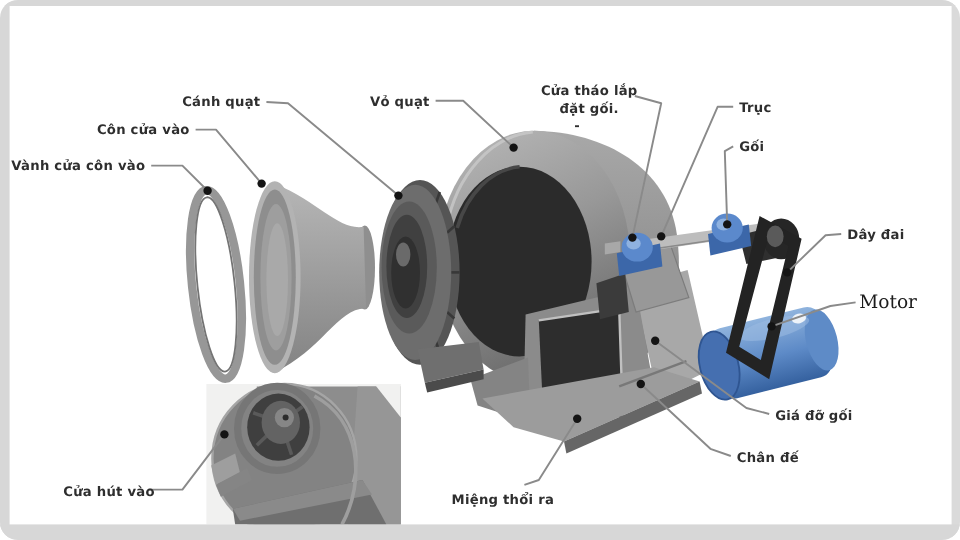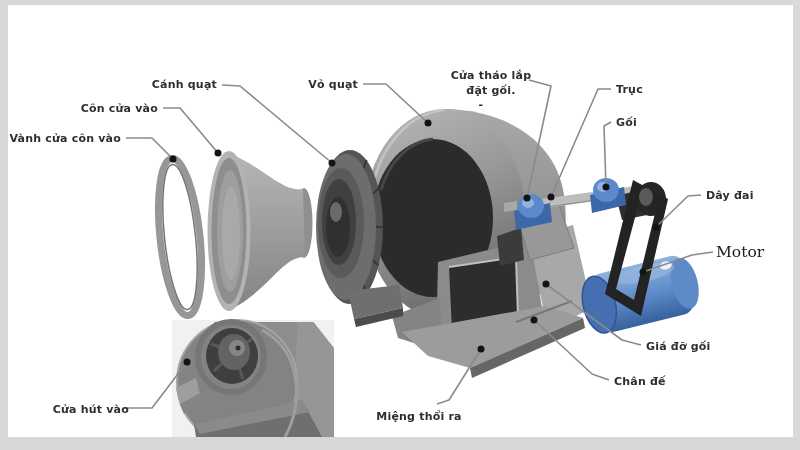--- a/index.html
+++ b/index.html
@@ -1,17 +1,17 @@
 <!DOCTYPE html>
 <html><head>
 <meta charset="utf-8">
 <style>
   html,body{margin:0;padding:0;background:#ffffff;}
   #stage{position:relative;width:800px;height:450px;background:#ffffff;overflow:hidden;
-         font-family:"DejaVu Sans","Liberation Sans",sans-serif;}
+         font-family:"DejaVu Sans","Liberation Sans",sans-serif;border-radius:15px;}
   svg{position:absolute;left:0;top:0;}
   .lbl{font:bold 11px "DejaVu Sans","Liberation Sans",sans-serif;fill:#2e2e2e;letter-spacing:.2px;}
   .lbl-serif{font:15.5px "DejaVu Serif","Liberation Serif",serif;fill:#1c1c1c;}
   .leader{stroke:#8a8a8a;stroke-width:1.6;fill:none;stroke-linejoin:round;}
   .dot{fill:#141414;}
 </style>
 </head>
 <body>
 
 <div id="stage">

